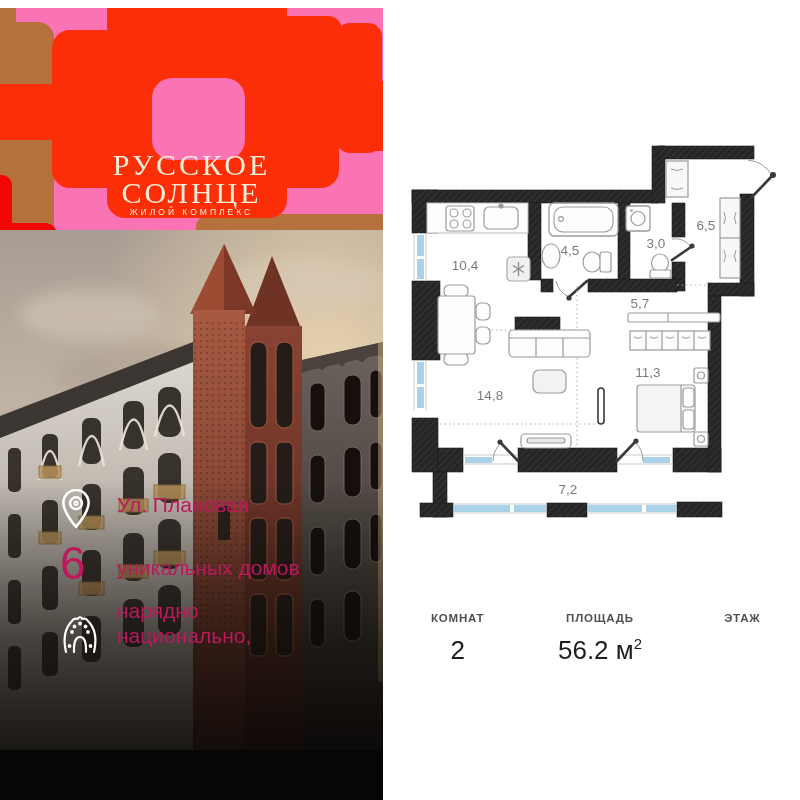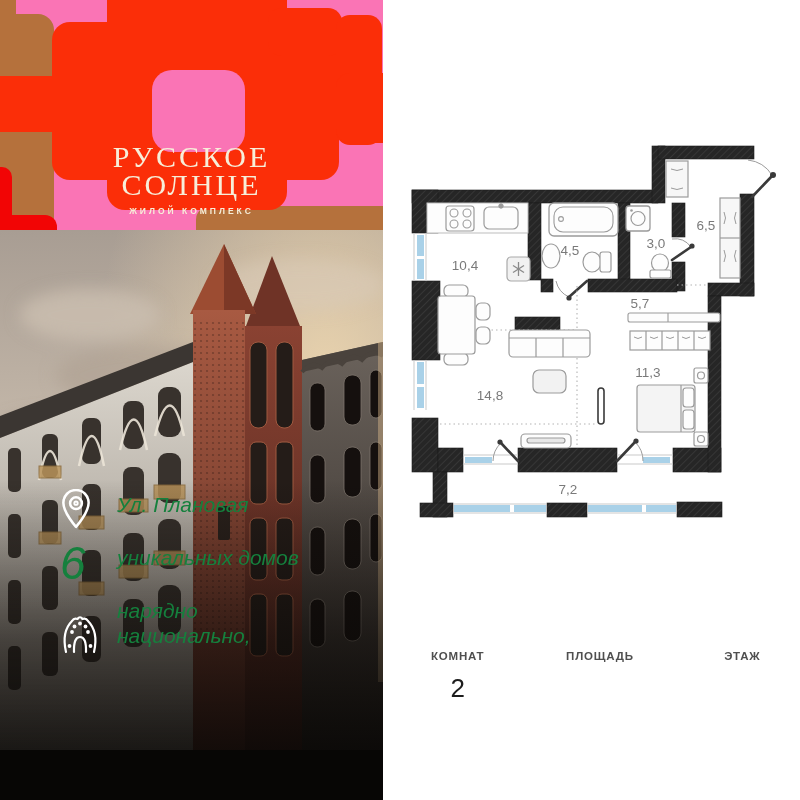--- a/index.html
+++ b/index.html
@@ -1,31 +1,31 @@
 <!DOCTYPE html>
 <html><head>
 <meta charset="utf-8">
 <style>
   html,body{margin:0;padding:0;background:#ffffff;}
   .page{position:relative;width:800px;height:800px;background:#ffffff;overflow:hidden;
         font-family:"Liberation Sans",sans-serif;}
   .left-panel{position:absolute;left:0;top:0;width:383px;height:800px;overflow:hidden;}
-  .logo-header{position:absolute;left:0;top:0;width:383px;height:230px;}
+  .logo-header{position:absolute;left:0;top:8px;width:383px;height:230px;}
   .logo-header svg{position:absolute;left:0;top:0;}
   .logo-text{position:absolute;left:0;top:143px;width:383px;text-align:center;z-index:3;}
   .logo-title{font-family:"Liberation Serif","DejaVu Serif",serif;color:#f7eed9;
               font-size:30px;line-height:28px;letter-spacing:3px;font-weight:400;}
-  .logo-sub{margin-top:7px;color:#f7eed9;font-size:8.5px;letter-spacing:3px;font-weight:700;}
+  .logo-sub{color:#f7eed9;font-size:8.5px;letter-spacing:3px;font-weight:400;}
   .photo{position:absolute;left:0;top:230px;width:383px;height:570px;}
   .features{position:absolute;left:0;top:0;width:383px;z-index:5;}
-  .feature{position:absolute;left:60px;color:#15803d;font-style:italic;}
+  .feature{position:absolute;left:60px;color:#be185d;}
   .feature .txt{position:absolute;left:57px;top:0;font-size:21px;line-height:25px;white-space:nowrap;}
   .big-num{font-size:46px;font-weight:400;line-height:42px;}
   .plan-wrap{position:absolute;left:405px;top:140px;width:392px;height:392px;}
-  .stats{position:absolute;left:405px;top:650px;width:390px;display:flex;gap:37px;}
+  .stats{position:absolute;left:405px;top:612px;width:390px;display:flex;gap:37px;}
   .stat{flex:1;text-align:center;}
   .stat-label{font-size:11.5px;letter-spacing:0.8px;color:#4f4f4f;font-weight:700;}
   .stat-value{margin-top:11px;font-size:26px;color:#1d1d1d;font-weight:400;}
   .stat-value sup{font-size:15px;}
 </style>
 </head>
 <body>
 
 <div class="page">
 
@@ -211,21 +211,21 @@
           <circle cx="15" cy="13.5" r="5.6" fill="none" stroke="#ffffff" stroke-width="2.4"></circle>
           <circle cx="15" cy="13.5" r="1.6" fill="none" stroke="#ffffff" stroke-width="1.8"></circle>
         </svg>
         <div class="txt" style="top:3px;">
           <div>Ул. Плановая</div>
         </div>
       </div>
 
       <div class="feature" style="top:542px;">
         <div class="big-num">6</div>
-        <div class="txt" style="top:3px;text-align:right;">
+        <div class="txt" style="top:13px;text-align:right;">
           <div>уникальных домов</div>
         </div>
       </div>
 
       <div class="feature" style="top:598px;">
         <svg width="40" height="46" viewBox="0 0 40 44" style="margin-top:12px;">
           <path d="M6,41 C3,28 5,17 12,10 Q14,6.5 17.5,8 Q20,4.5 22.5,8 Q26,6.5 28,10 C35,17 37,28 34,41" fill="none" stroke="#ffffff" stroke-width="2.2" stroke-linecap="round" stroke-linejoin="round"></path>
           <path d="M14,41 Q13.5,26 20,26 Q26.5,26 26,41" fill="none" stroke="#ffffff" stroke-width="2.2" stroke-linecap="round"></path>
           <circle cx="14.5" cy="15.5" r="1.9" fill="#ffffff"></circle>
           <circle cx="20" cy="12.5" r="1.9" fill="#ffffff"></circle>
@@ -431,19 +431,20 @@
     </svg>
   </div>
 
   <div class="stats">
     <div class="stat">
       <div class="stat-label">КОМНАТ</div>
       <div class="stat-value">2</div>
     </div>
     <div class="stat">
       <div class="stat-label">ПЛОЩАДЬ</div>
+      <div class="stat-value"><span>56.2 м</span><sup>2</sup></div>
     </div>
     <div class="stat">
       <div class="stat-label">ЭТАЖ</div>
     </div>
   </div>
 
 </div>
 
 </body></html>

